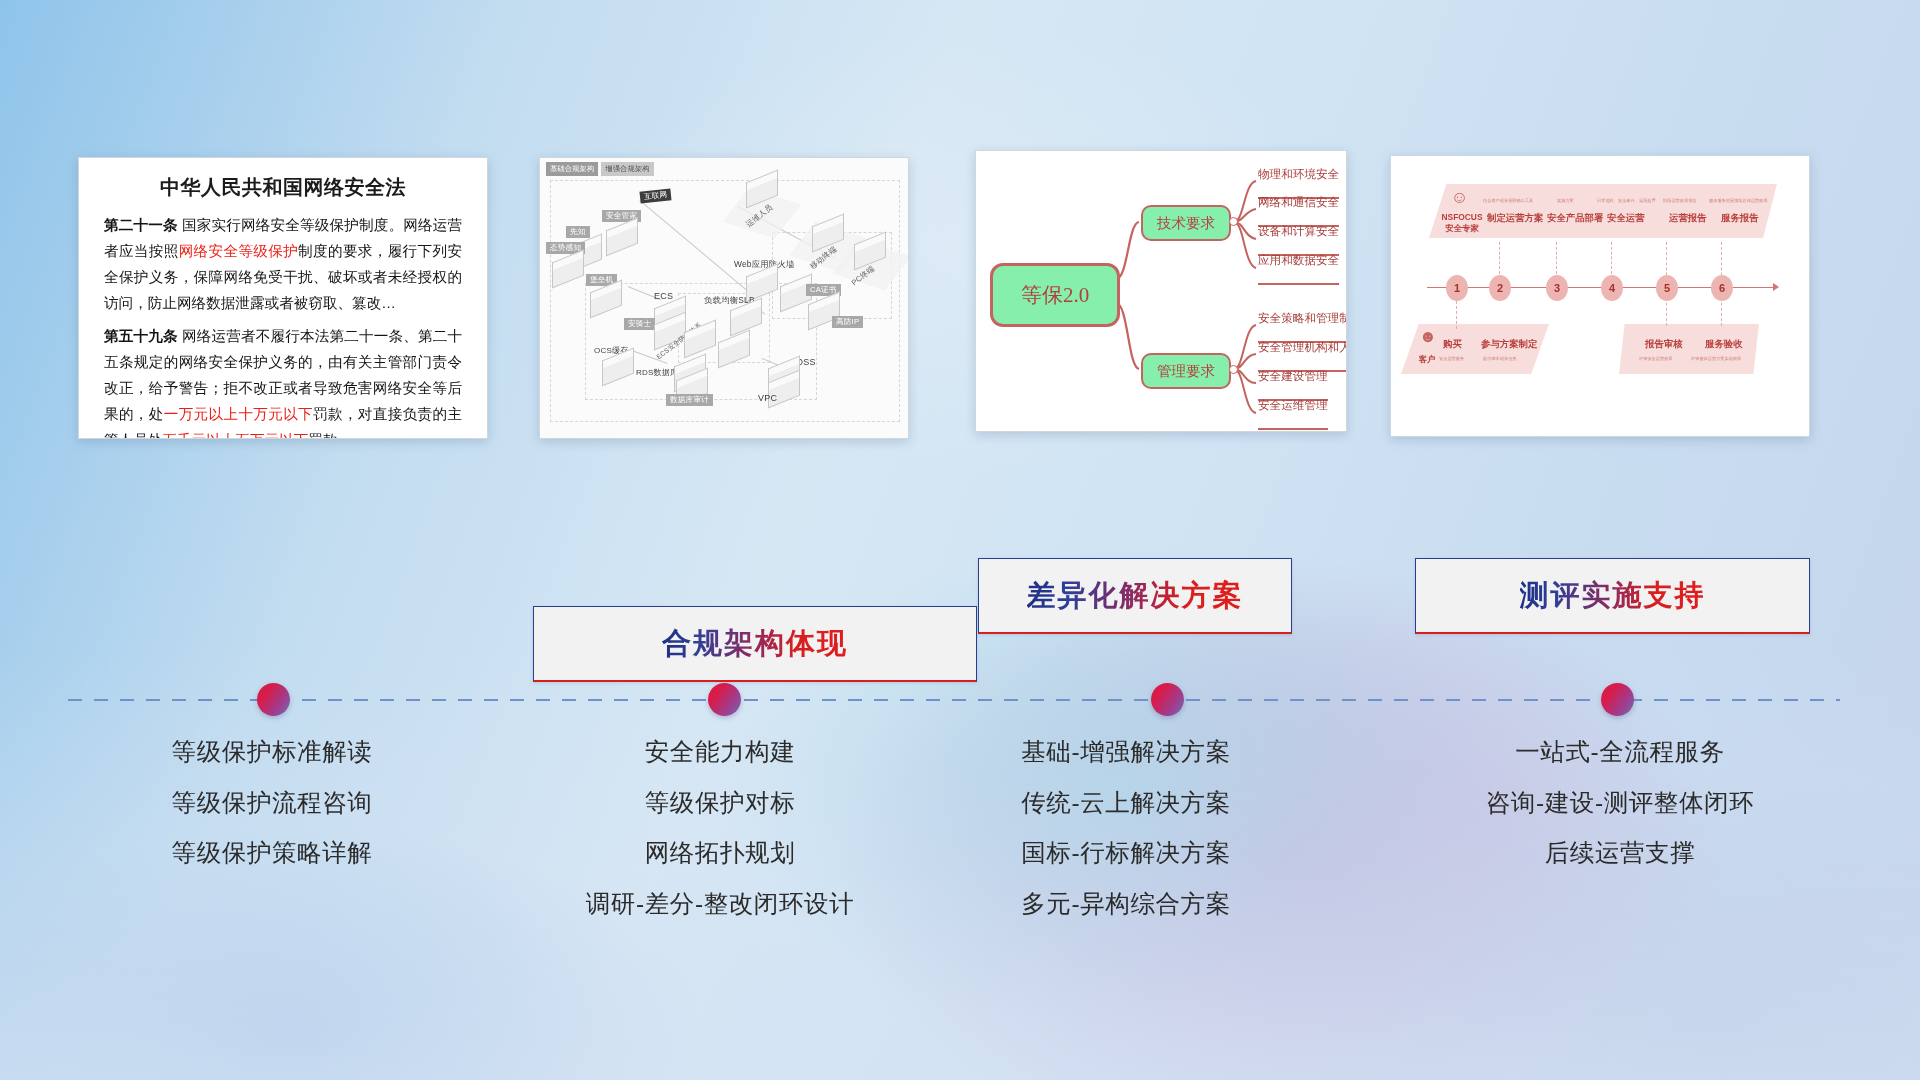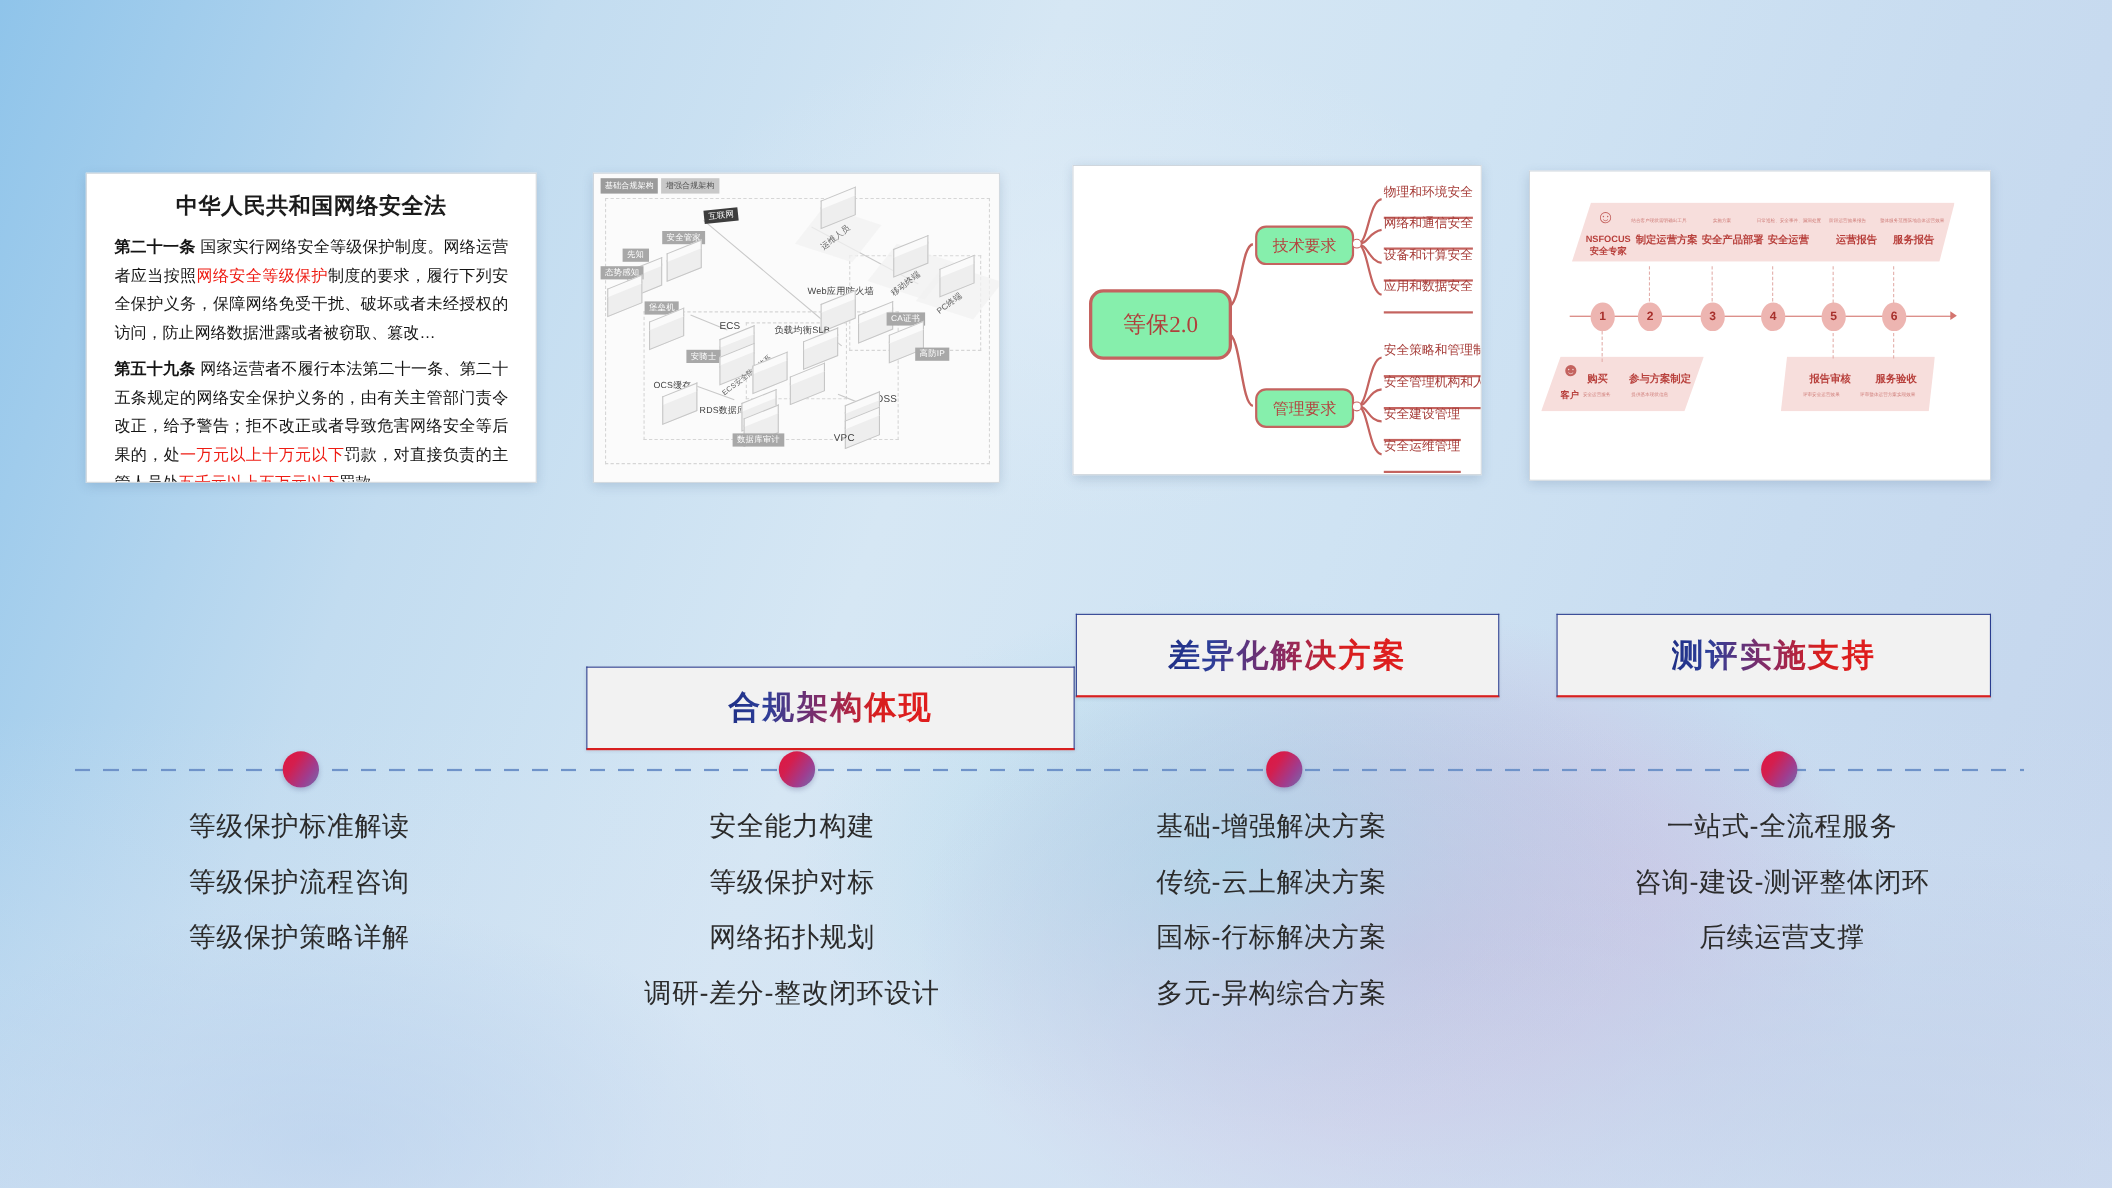--- a/index.html
+++ b/index.html
@@ -114,41 +114,41 @@
     display:flex;align-items:center;justify-content:center;
   }
   .hbox .ht{
     font-size:29px;font-weight:bold;letter-spacing:2px;
     background:linear-gradient(90deg,#1f2f86 0%,#2d3f99 18%,#8b2a62 48%,#d81f1f 72%,#e01d1d 100%);
     -webkit-background-clip:text;background-clip:text;color:transparent;
     -webkit-text-fill-color:transparent;
   }
   #h1{left:74px;width:400px;}
   #h2{left:533px;width:444px;margin-top:48px;}
-  #h3{left:978px;width:385px;}
+  #h3{left:978px;width:314px;}
   #h4{left:1415px;width:395px;}
 
   
   #tl{position:absolute;left:68px;top:699px;width:1772px;height:2px;
       background:repeating-linear-gradient(90deg,#6f93c9 0,#6f93c9 14px,rgba(0,0,0,0) 14px,rgba(0,0,0,0) 26px);}
   .tdot{
     position:absolute;top:683px;width:33px;height:33px;border-radius:50%;
     background:linear-gradient(125deg,#e0163f 0%,#d41e4e 32%,#a03c8e 68%,#6f6fb0 100%);
     box-shadow:0 2px 5px rgba(60,60,120,.28);
   }
 
   
   .col{position:absolute;top:740px;text-align:center;}
   .col .li{
     font-size:24.5px;color:#2b2b2b;line-height:1;margin-bottom:26px;white-space:nowrap;
     letter-spacing:.6px;
   }
   #c1{left:52px;width:440px;}
   #c2{left:500px;width:440px;}
-  #c3{left:936px;width:440px;}
+  #c3{left:906px;width:440px;}
   #c4{left:1400px;width:440px;}
 </style>
 </head>
 <body>
 
 <div id="bg">
   <div class="bgl" id="bg1"></div>
   <div class="bgl" id="bg2"></div>
   <div class="bgl" id="bg3"></div>
   <div class="bgl" id="bg4"></div>

